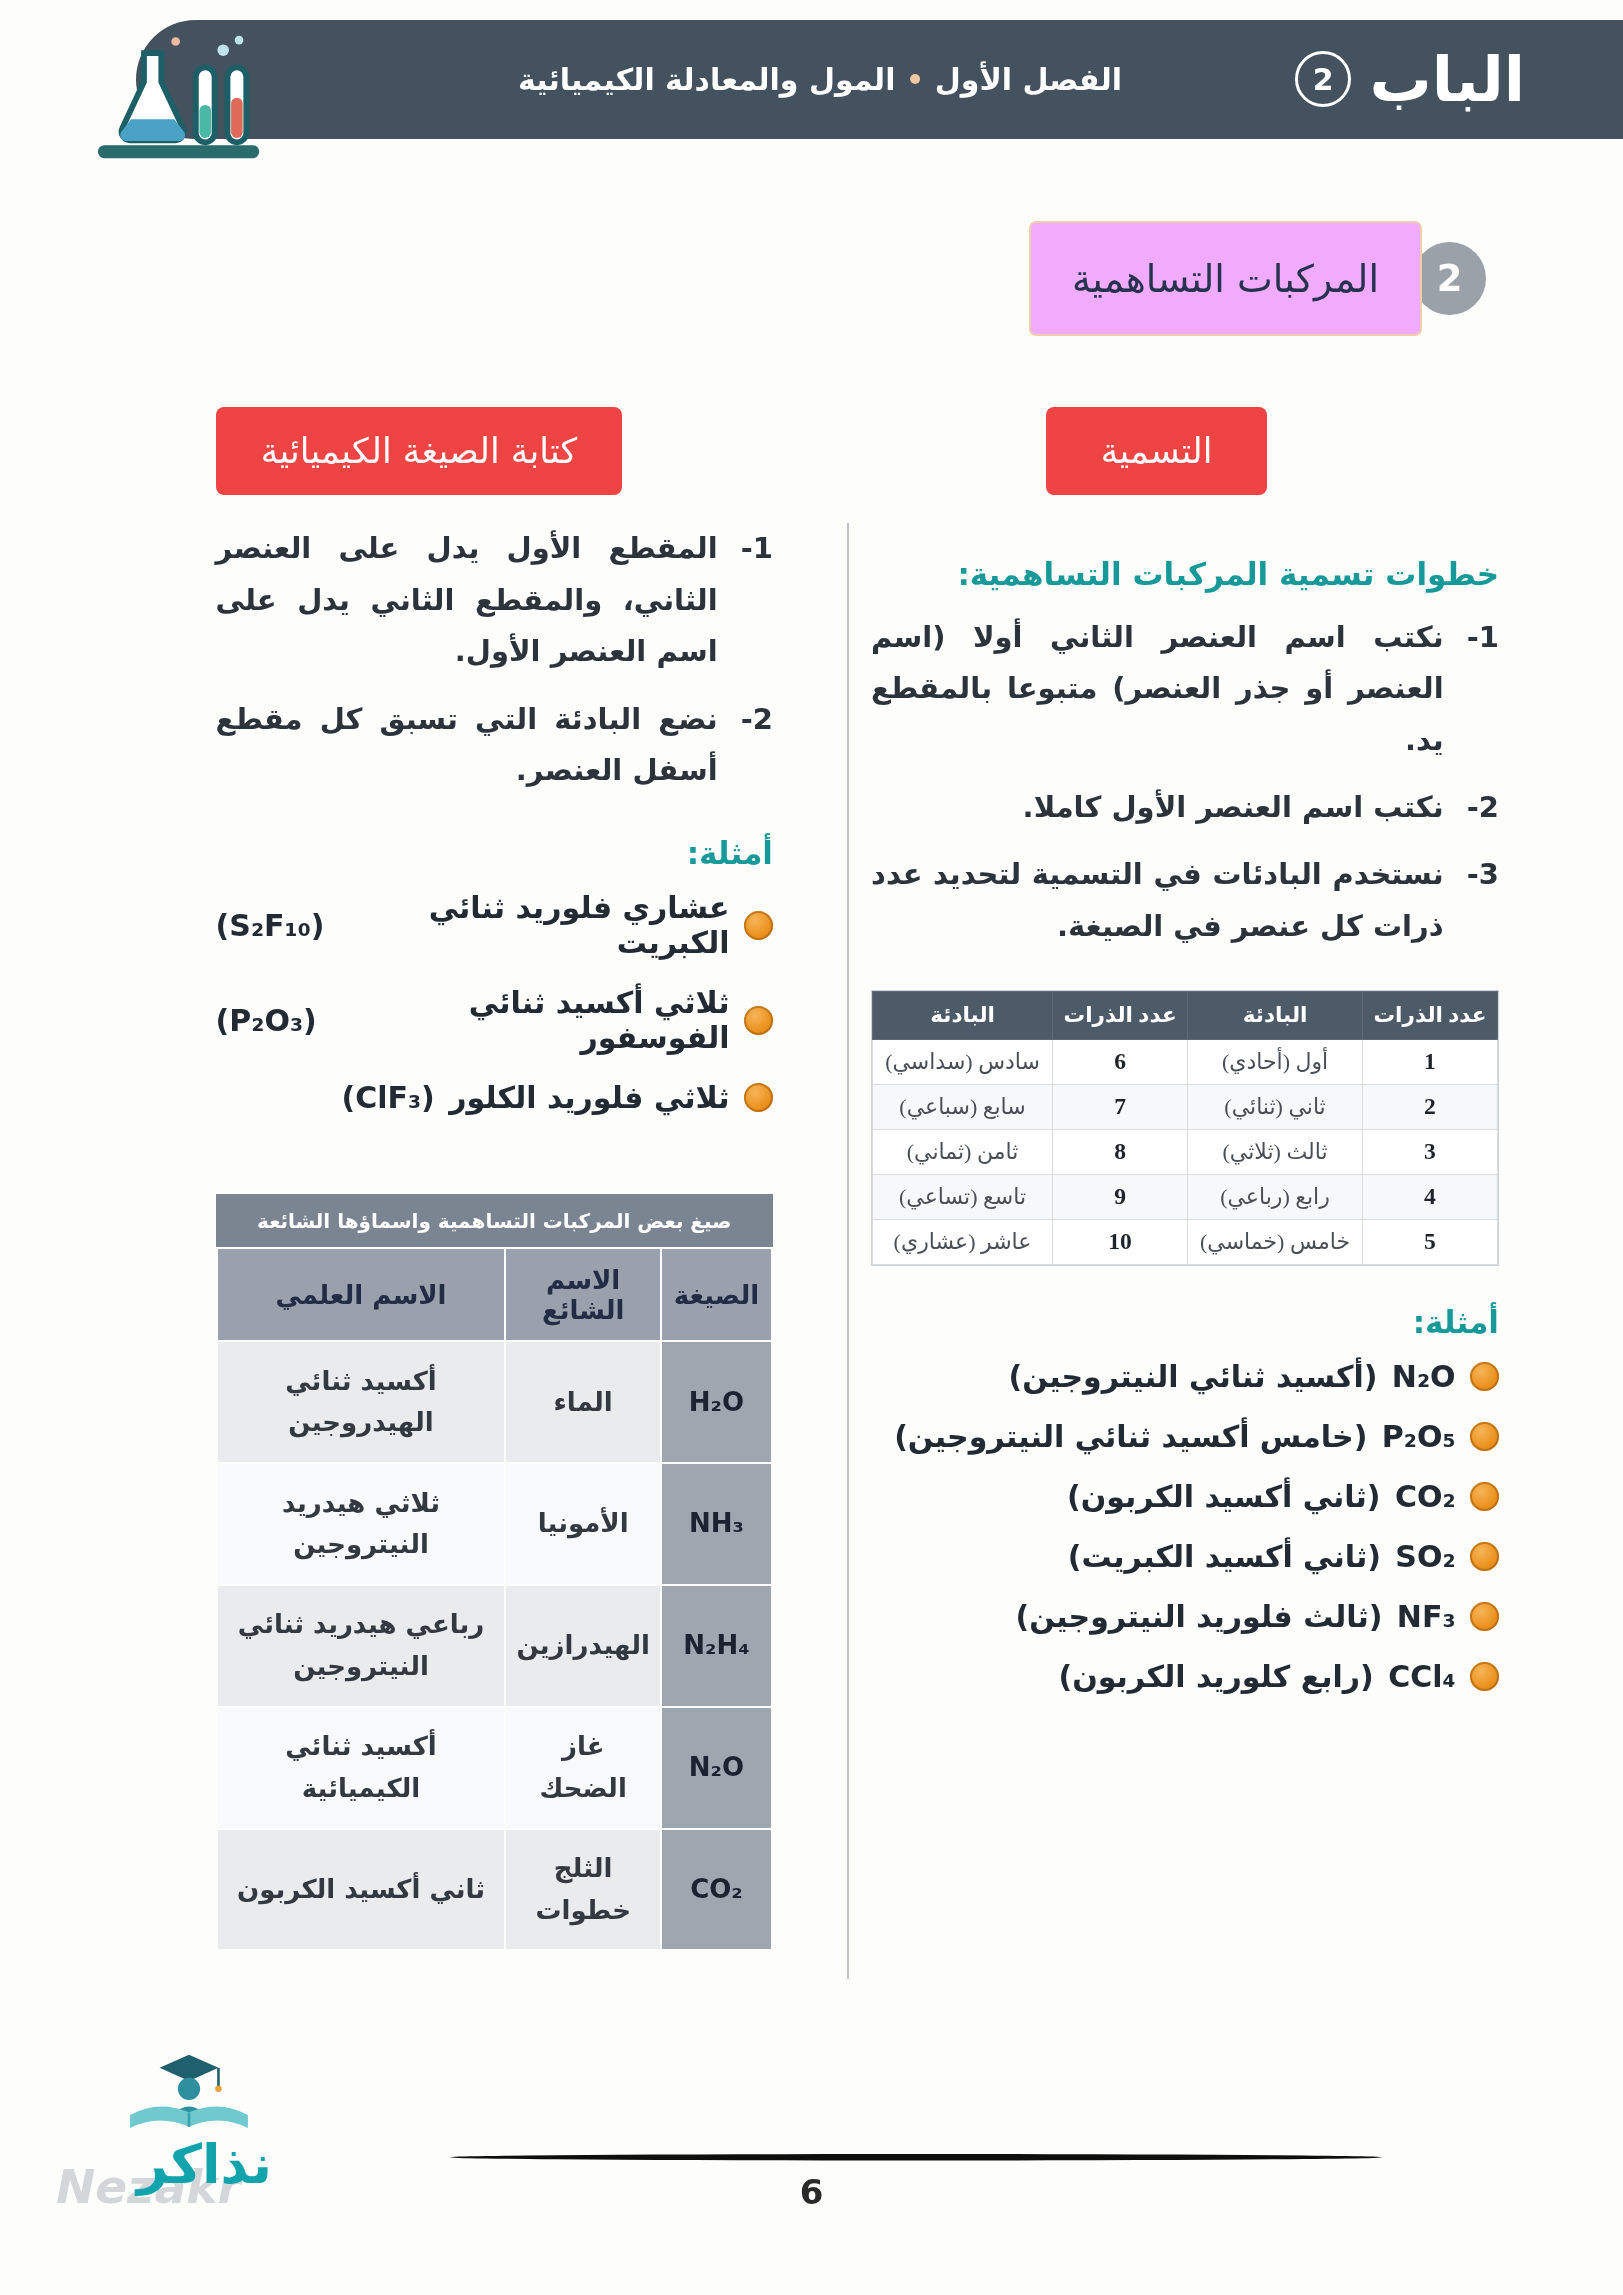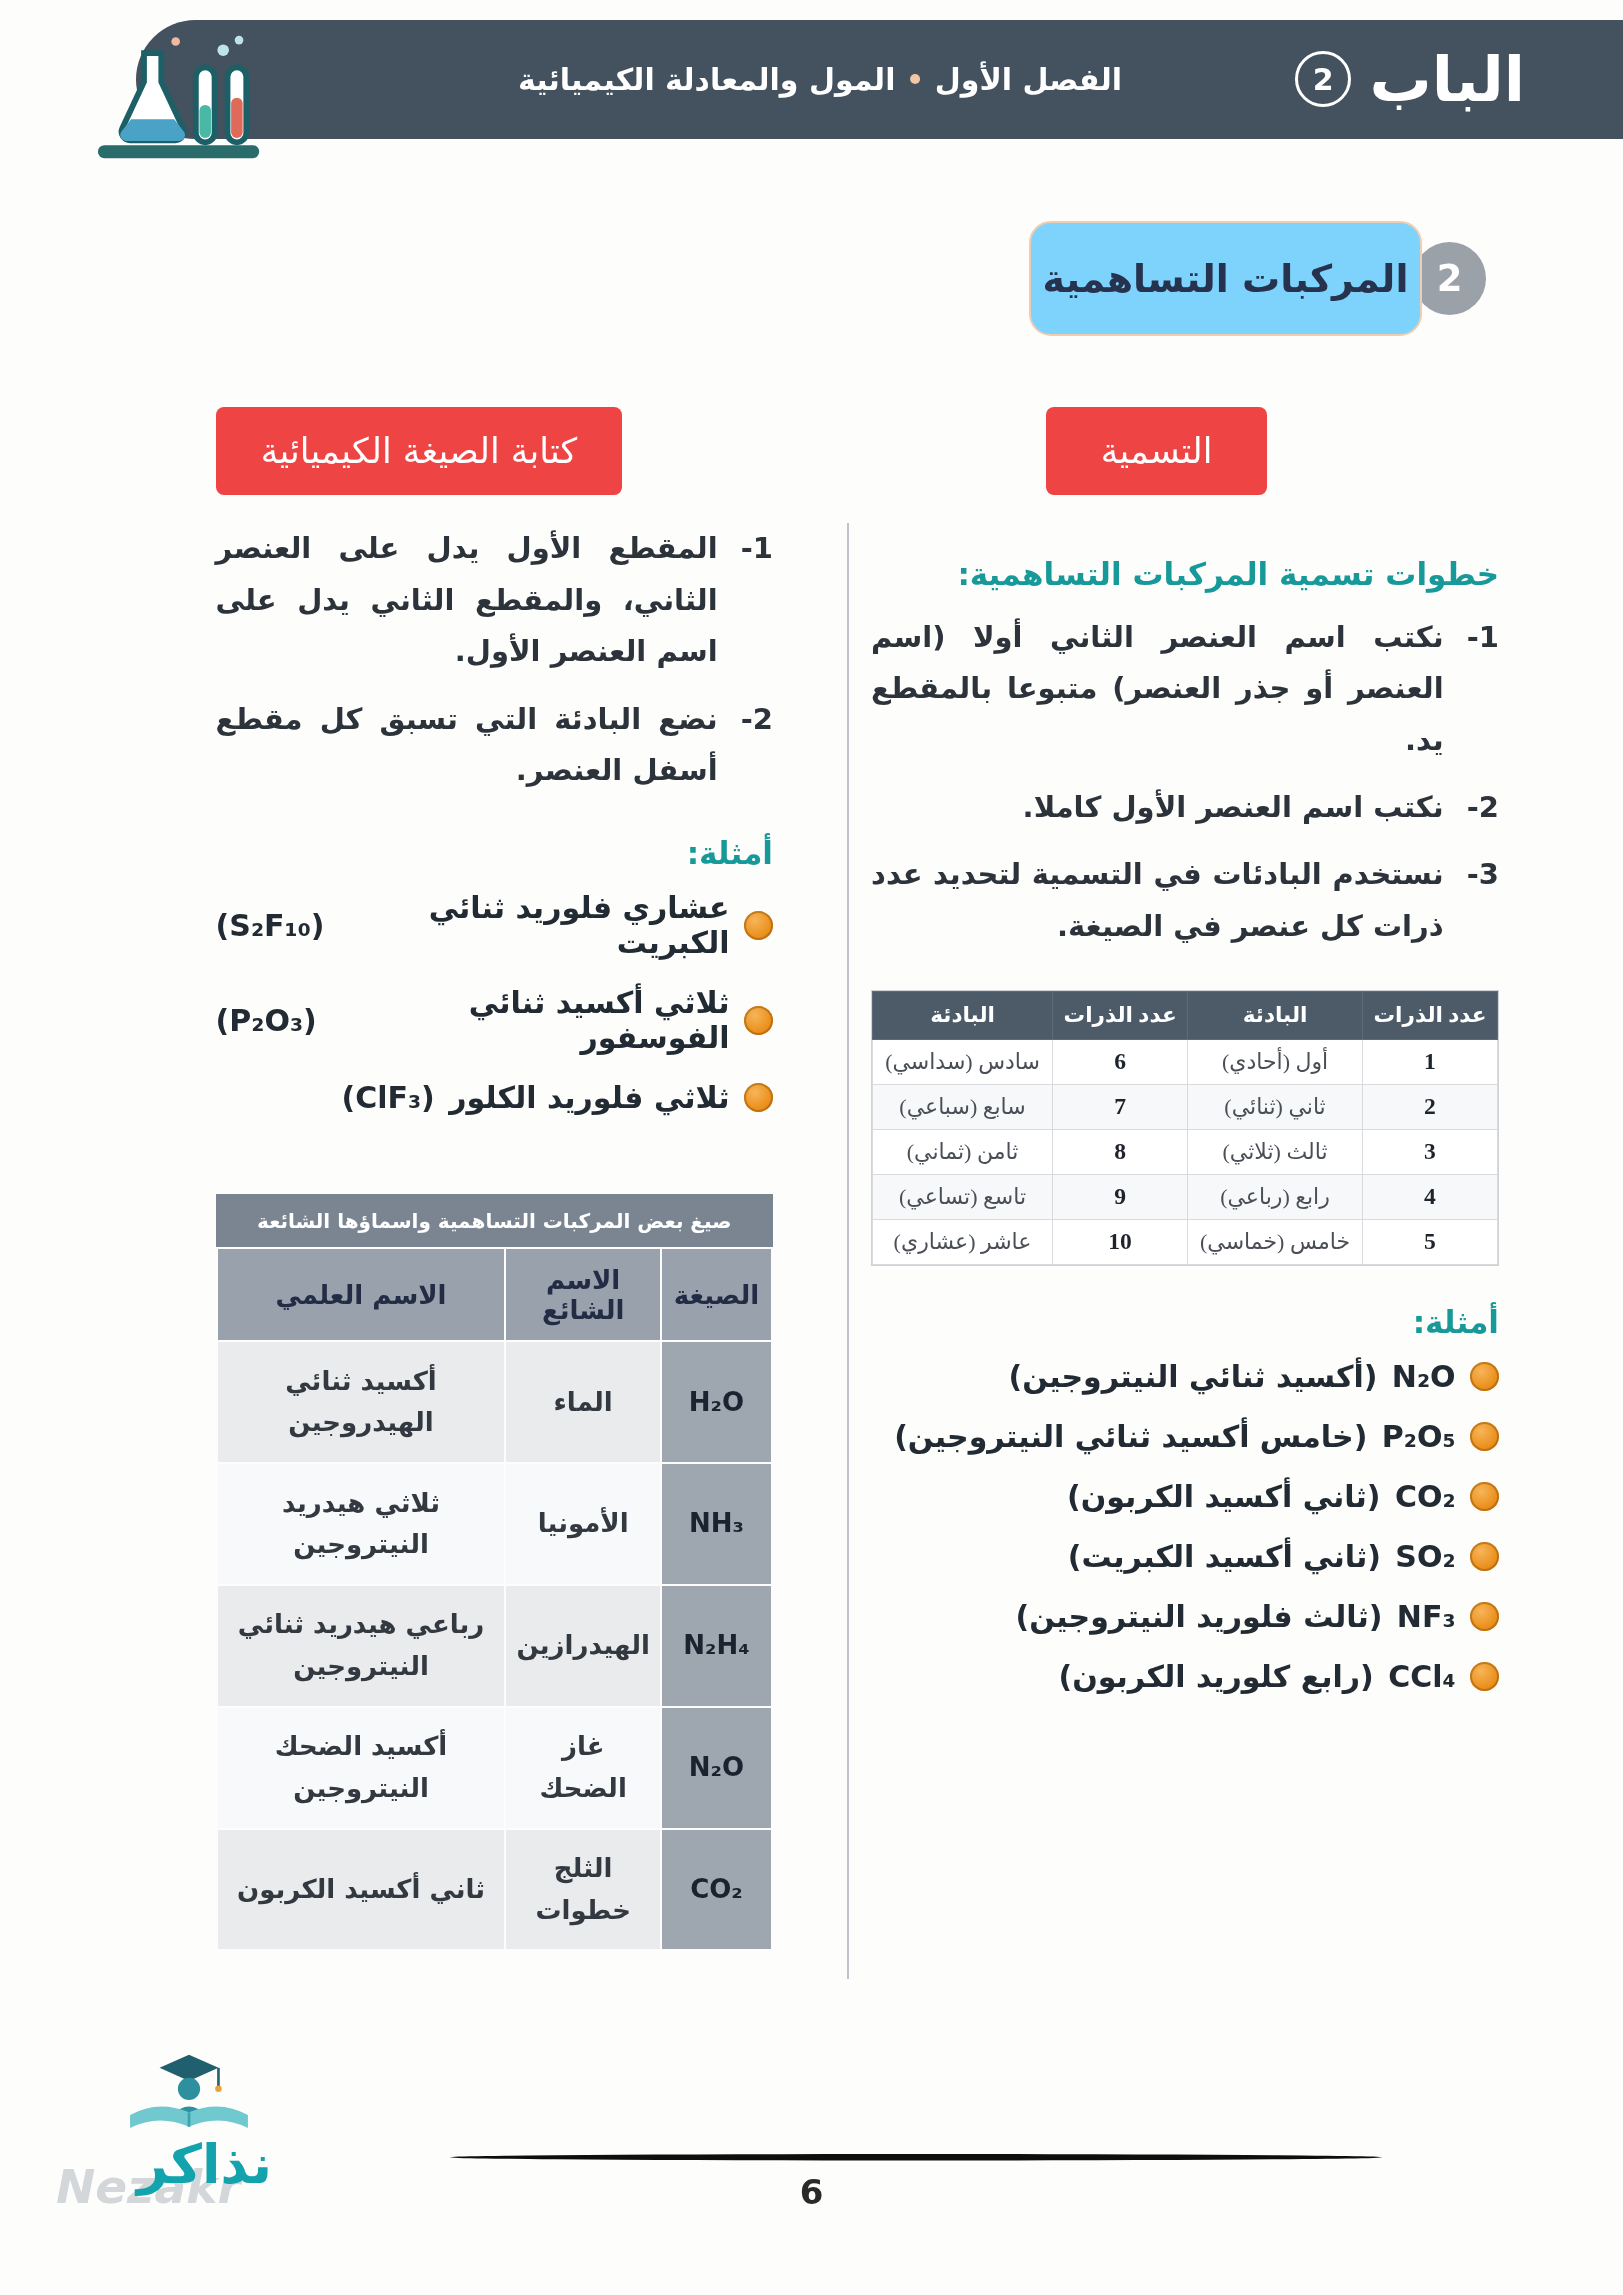--- a/index.html
+++ b/index.html
@@ -32,23 +32,23 @@
   .chemlogo{position:absolute;left:85px;top:30px;width:190px;height:144px;}
   
   .badge-wrap{position:absolute;top:221px;left:1029px;width:393px;height:115px;}
   .badge-circle{
     position:absolute;right:-64px;top:21px;width:73px;height:73px;border-radius:50%;
     background:#9ba1a9;display:flex;align-items:center;justify-content:center;
     color:#fff;font-size:37px;font-weight:800;z-index:0;
   }
   .badge{
     position:relative;z-index:1;width:100%;height:100%;box-sizing:border-box;
-    background:#7dd3fc;border:2px solid #f1cdb0;border-radius:22px;
+    background:#f0abfc;border:2px solid #f1cdb0;border-radius:7px;
     display:flex;align-items:center;justify-content:center;
-    color:#27324f;font-size:38px;font-weight:700;
+    color:#27324f;font-size:38px;font-weight:400;
   }
   
   .sec-box{
     position:absolute;top:407px;height:88px;background:#ef4444;border-radius:8px;
     display:flex;align-items:center;justify-content:center;
     color:#fff;font-size:35px;font-weight:400;
   }
   .sec-naming{left:1046px;width:221px;}
   .sec-formula{left:216px;width:406px;}
   
@@ -338,21 +338,21 @@
             <td class="txt">ثلاثي هيدريد النيتروجين</td>
           </tr>
           <tr>
             <td class="f">N₂H₄</td>
             <td class="txt">الهيدرازين</td>
             <td class="txt">رباعي هيدريد ثنائي النيتروجين</td>
           </tr>
           <tr>
             <td class="f">N₂O</td>
             <td class="txt">غاز الضحك</td>
-            <td class="txt">أكسيد الضحك النيتروجين</td>
+            <td class="txt">أكسيد ثنائي الكيميائية</td>
           </tr>
           <tr>
             <td class="f">CO₂</td>
             <td class="txt">الثلج خطوات</td>
             <td class="txt">ثاني أكسيد الكربون</td>
           </tr>
         </tbody>
       </table>
     </div>
   </div>

